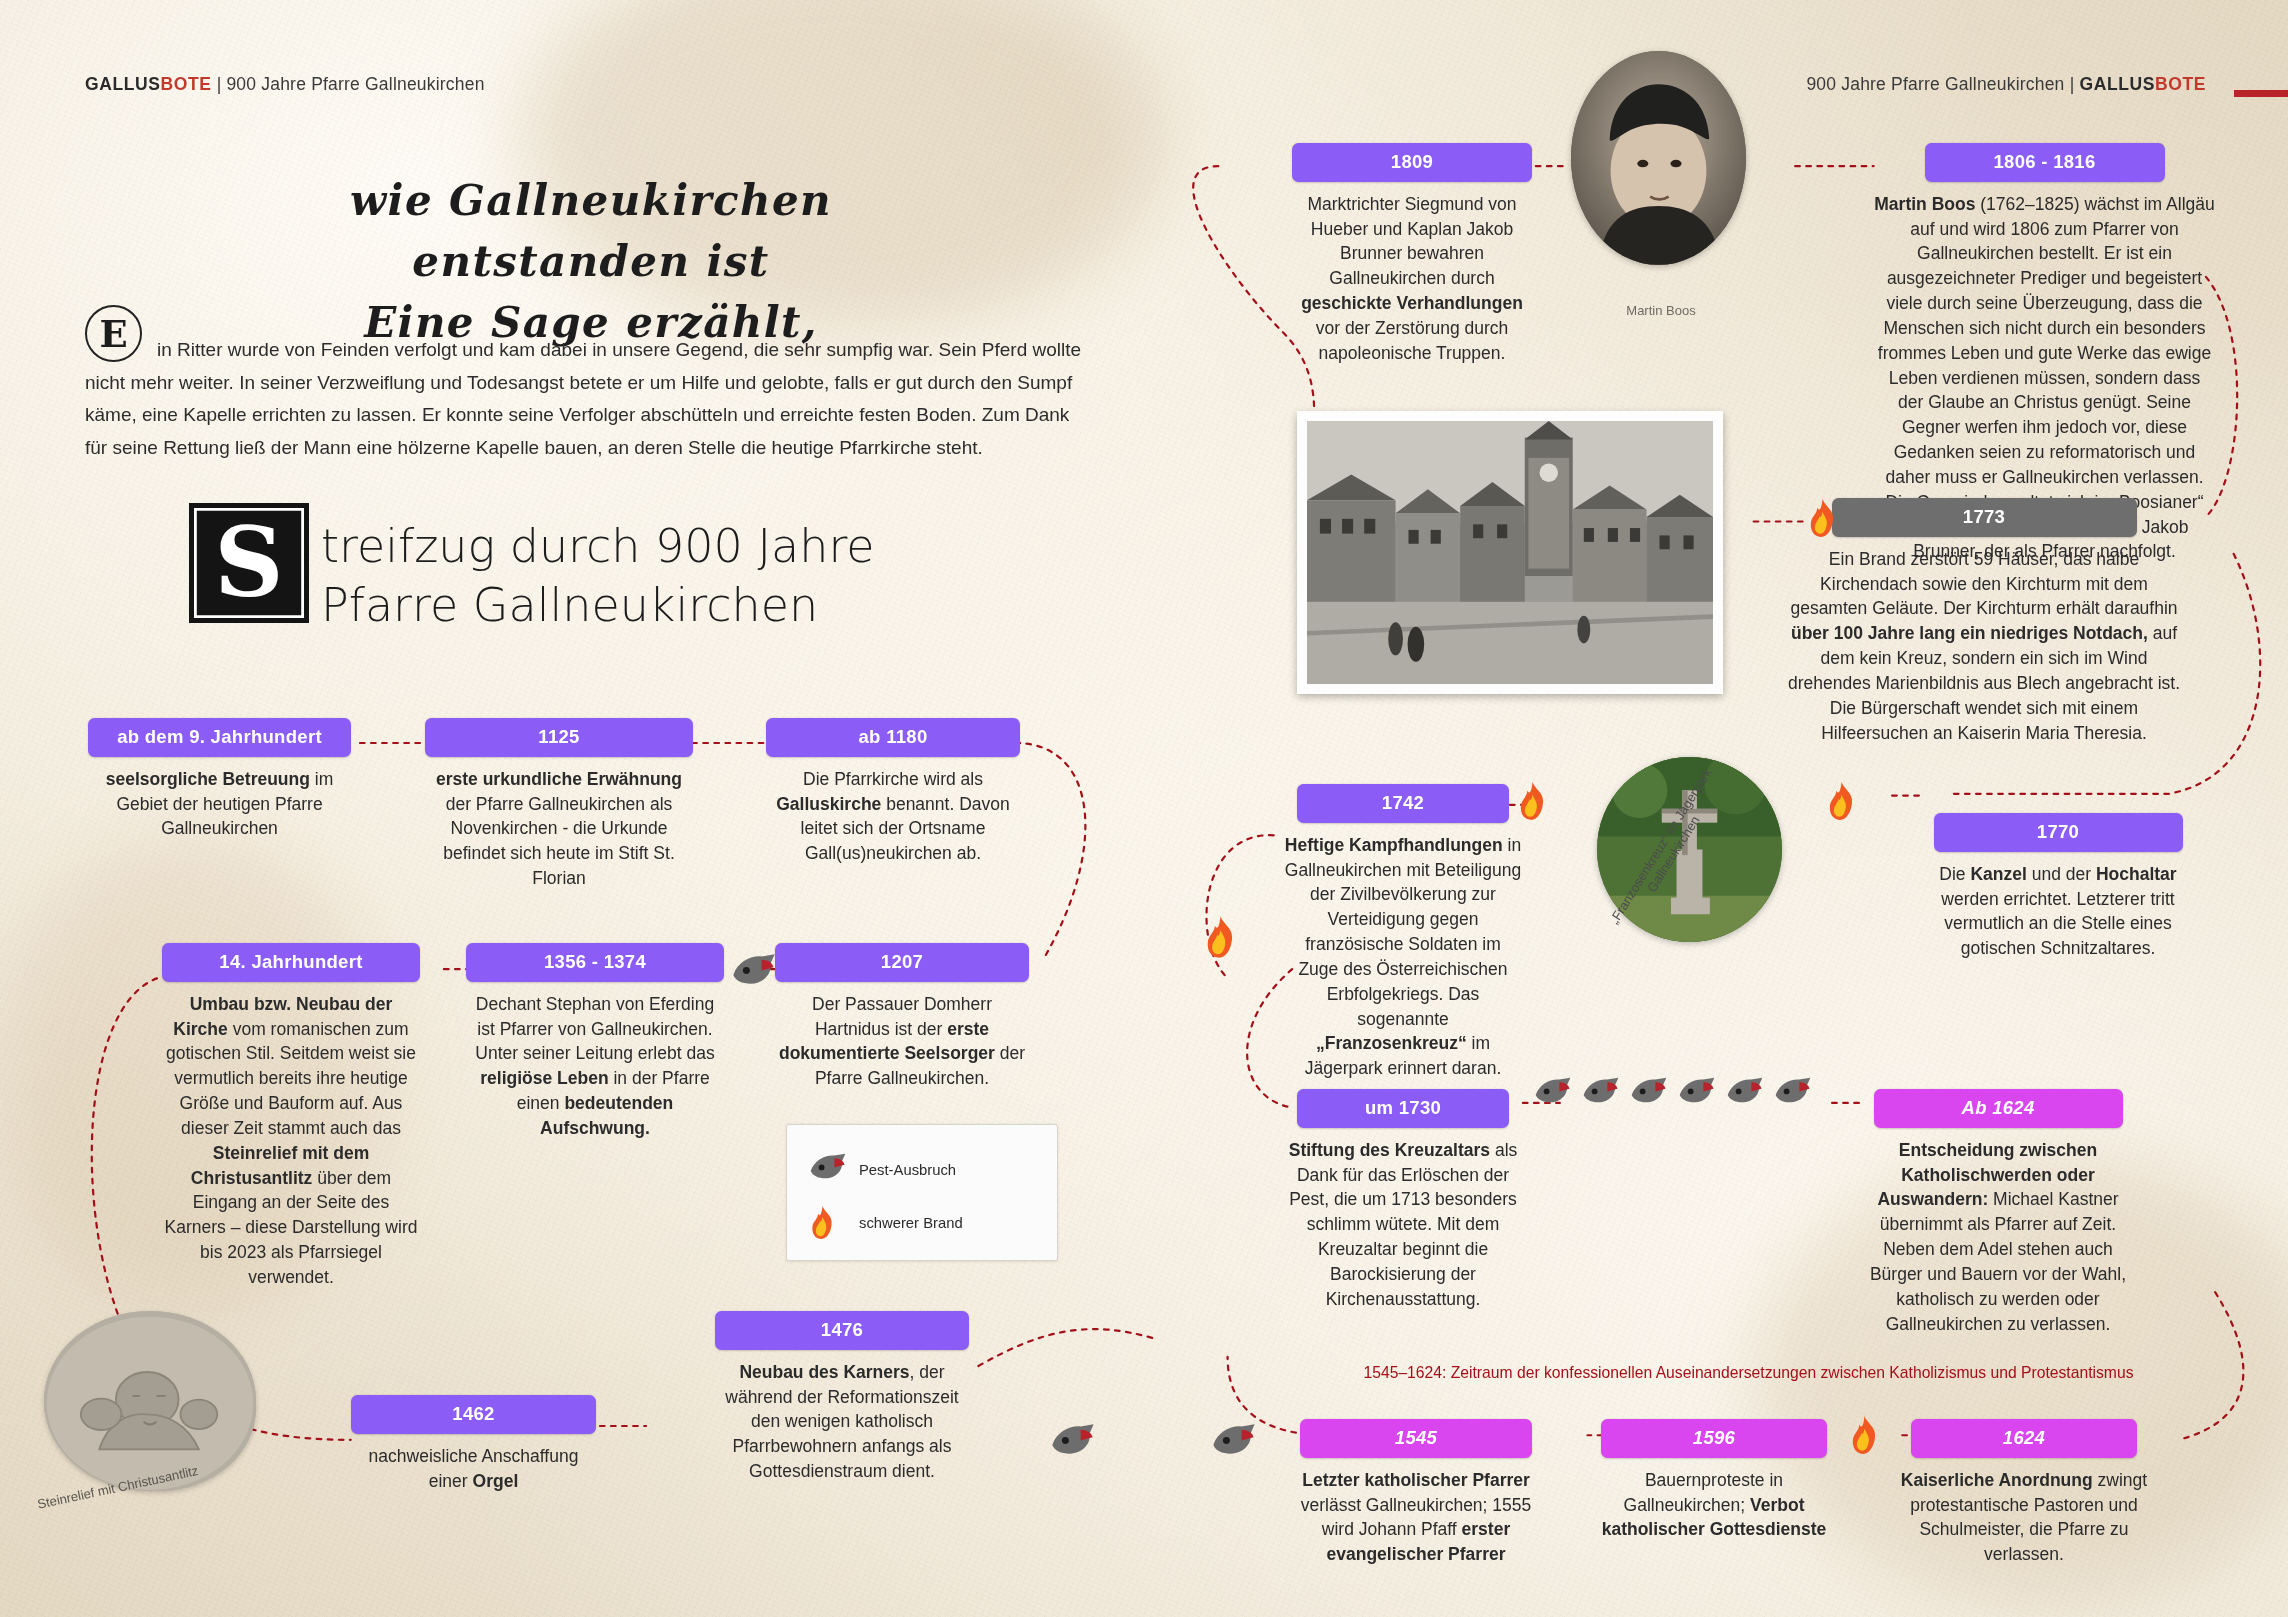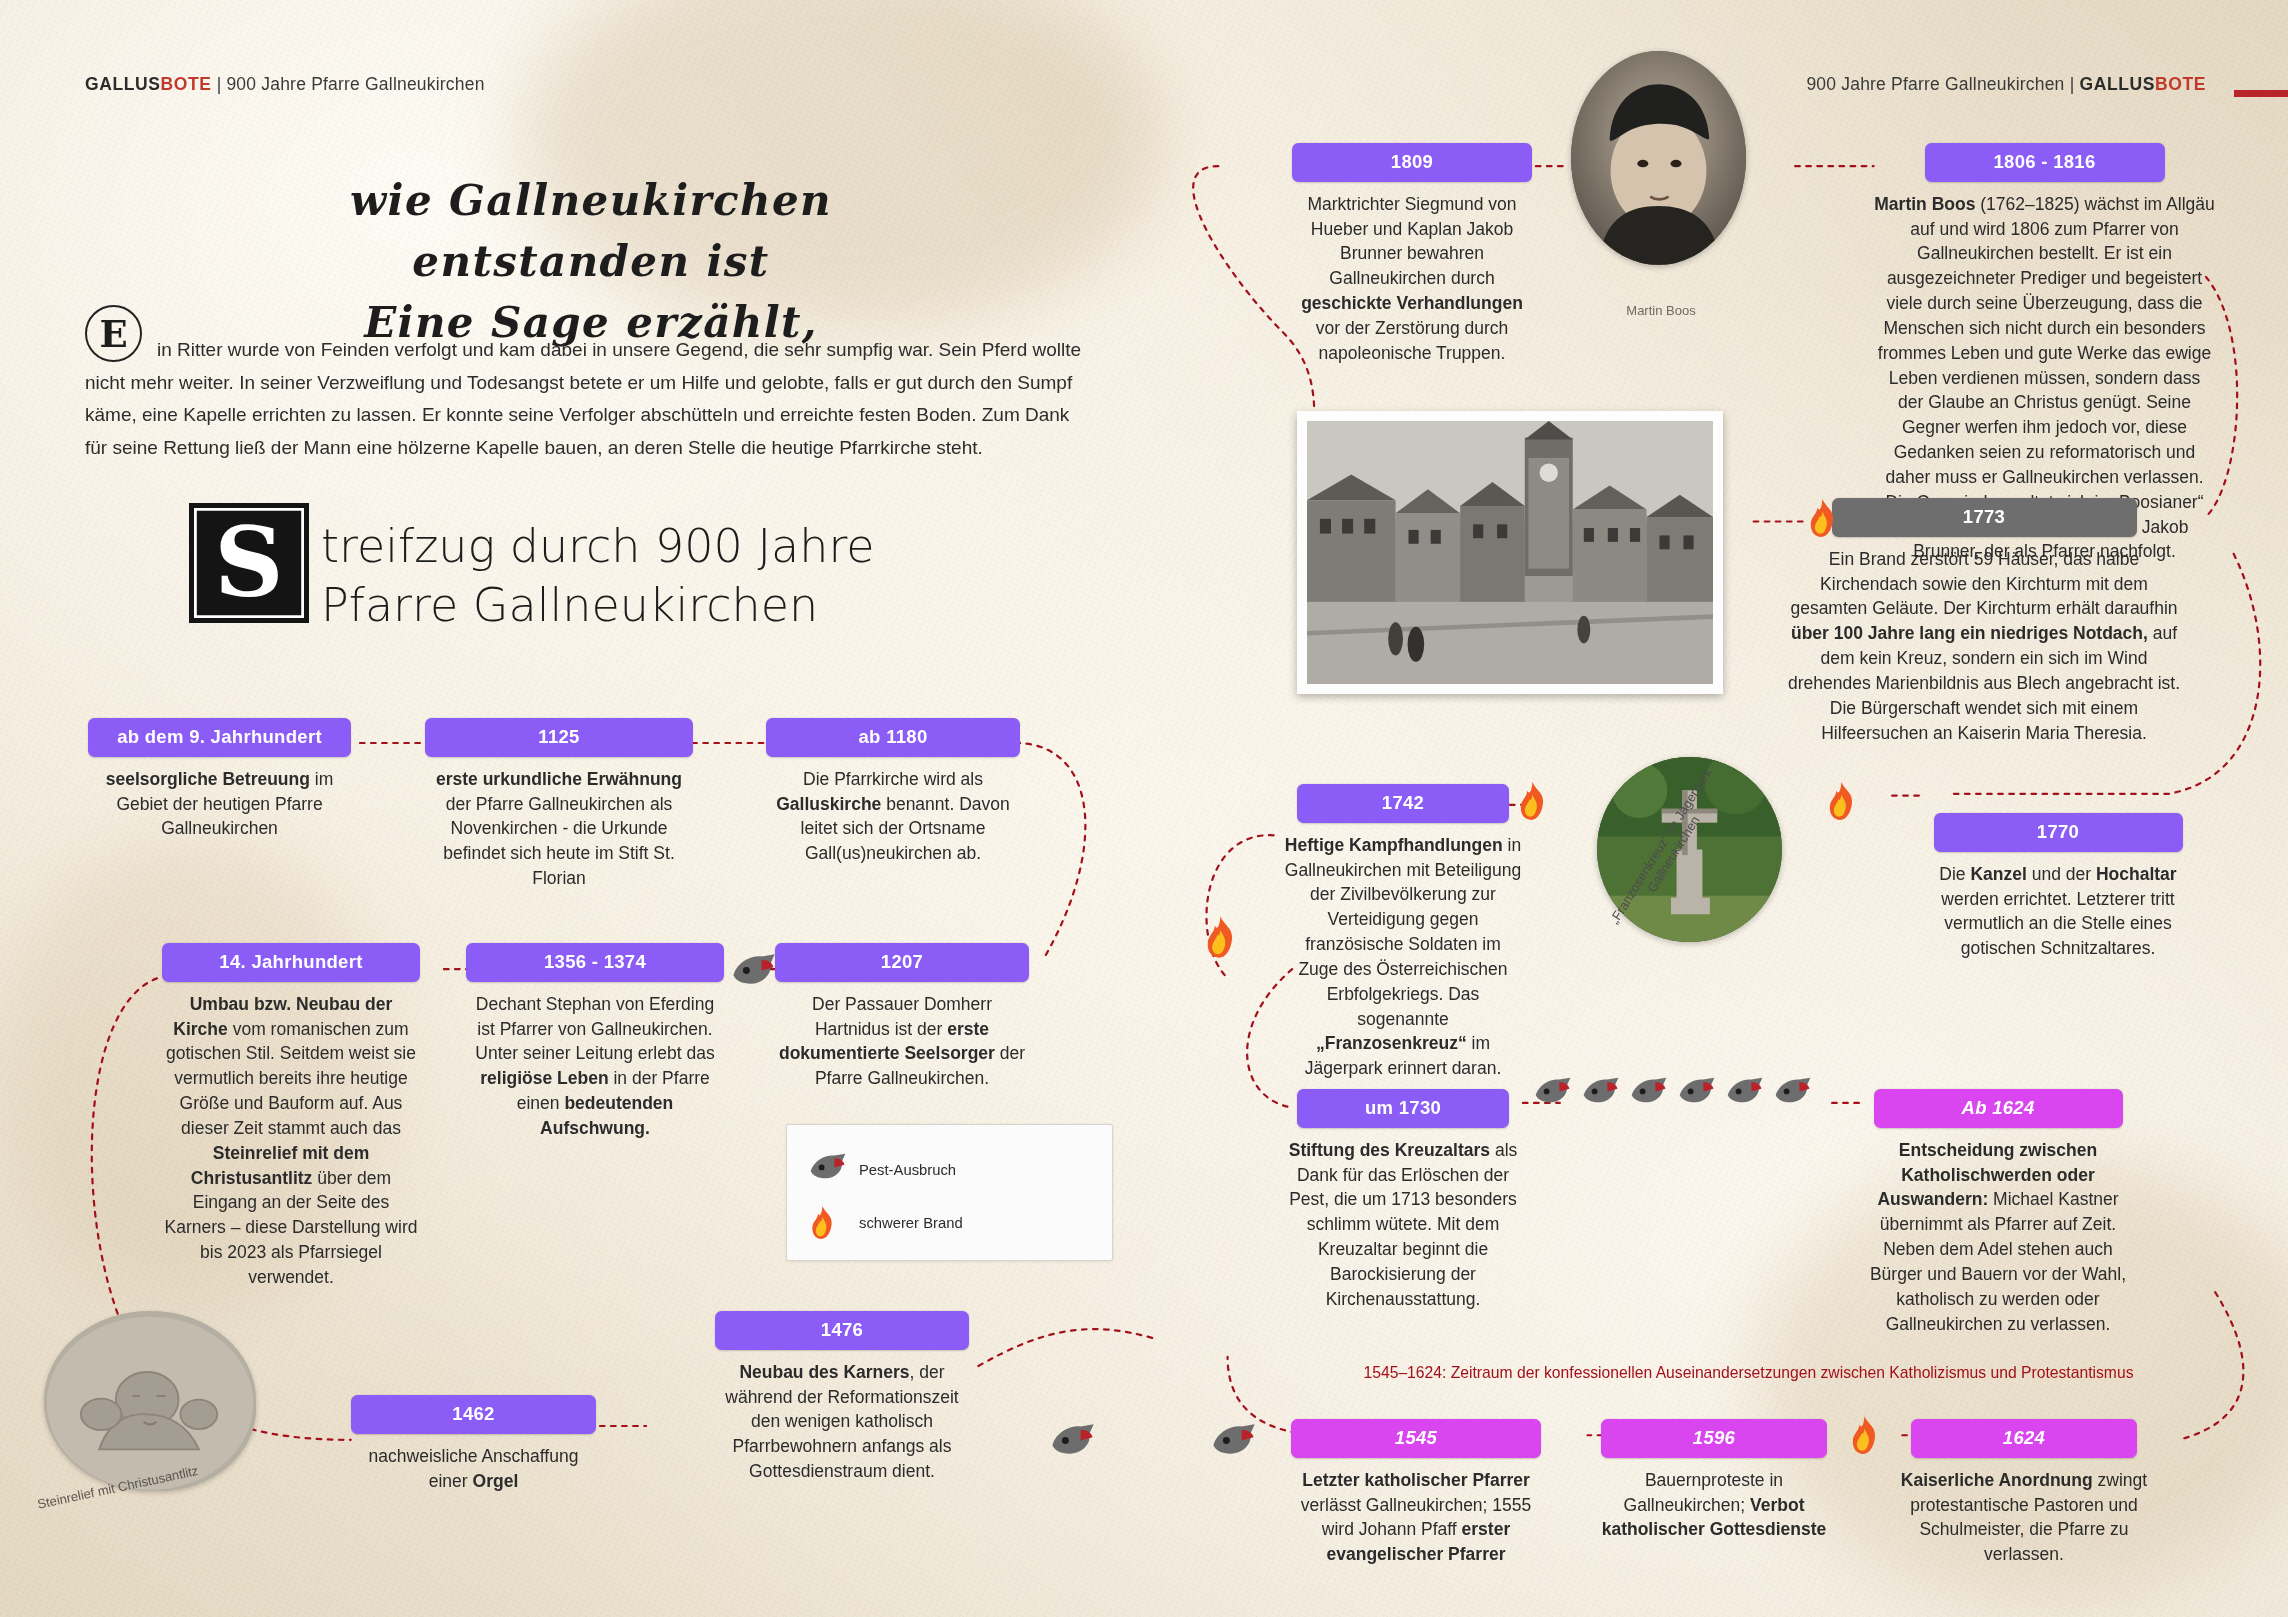--- a/index.html
+++ b/index.html
@@ -91,21 +91,21 @@
   .pill.red { background:#d946ef;font-style:italic; }
   .body {
     margin-top:9.2px; font-size:17.5px; line-height:1.42; color:#2b2b2b;
   }
   .body b { font-weight:bold; }
 
   .conn { position:absolute; pointer-events:none; }
 
   
   .legend {
-    position:absolute; left:786px; top:1124px; width:327px; height:137px;
+    position:absolute; left:786px; top:1124px; width:272px; height:137px;
     background:#fbfbfb; border:0.9px solid #d8d4cc; border-radius:2.8px;
     box-shadow:0 0.9px 2.8px rgba(0,0,0,.09);
   }
   .legend .row { position:absolute; font-size:14.8px; color:#2b2b2b; }
   .legend .row.r1 { left:72px; top:37px; }
   .legend .row.r2 { left:72px; top:90px; }
   .legend .ic { position:absolute; left:20px; }
 
   
   .photo-town {
@@ -468,21 +468,21 @@
 
 
   <div class="node" style="left:1864px; top:1089px; width:268px;">
     <span class="pill red" style="width:249px;">Ab 1624</span>
     <div class="body"><b>Entscheidung zwischen Katholischwerden oder Auswandern:</b> Michael Kastner übernimmt als Pfarrer auf Zeit. Neben dem Adel stehen auch Bürger und Bauern vor der Wahl, katholisch zu werden oder Gallneukirchen zu verlassen.</div>
   </div>
 
   <div class="konf-note">1545–1624: Zeitraum der konfessionellen Auseinandersetzungen zwischen Katholizismus und Protestantismus</div>
 
   <div class="node" style="left:1287px; top:1419px; width:258px;">
-    <span class="pill red" style="width:250px;">1545</span>
+    <span class="pill red" style="width:232px;">1545</span>
     <div class="body"><b>Letzter katholischer Pfarrer</b> verlässt Gallneukirchen; 1555 wird Johann Pfaff <b>erster evangelischer Pfarrer</b></div>
   </div>
 
   <div class="node" style="left:1587px; top:1419px; width:254px;">
     <span class="pill red" style="width:226px;">1596</span>
     <div class="body">Bauernproteste in Gallneukirchen; <b>Verbot katholischer Gottesdienste</b></div>
   </div>
 
   <div class="node" style="left:1897px; top:1419px; width:254px;">
     <span class="pill red" style="width:226px;">1624</span>

